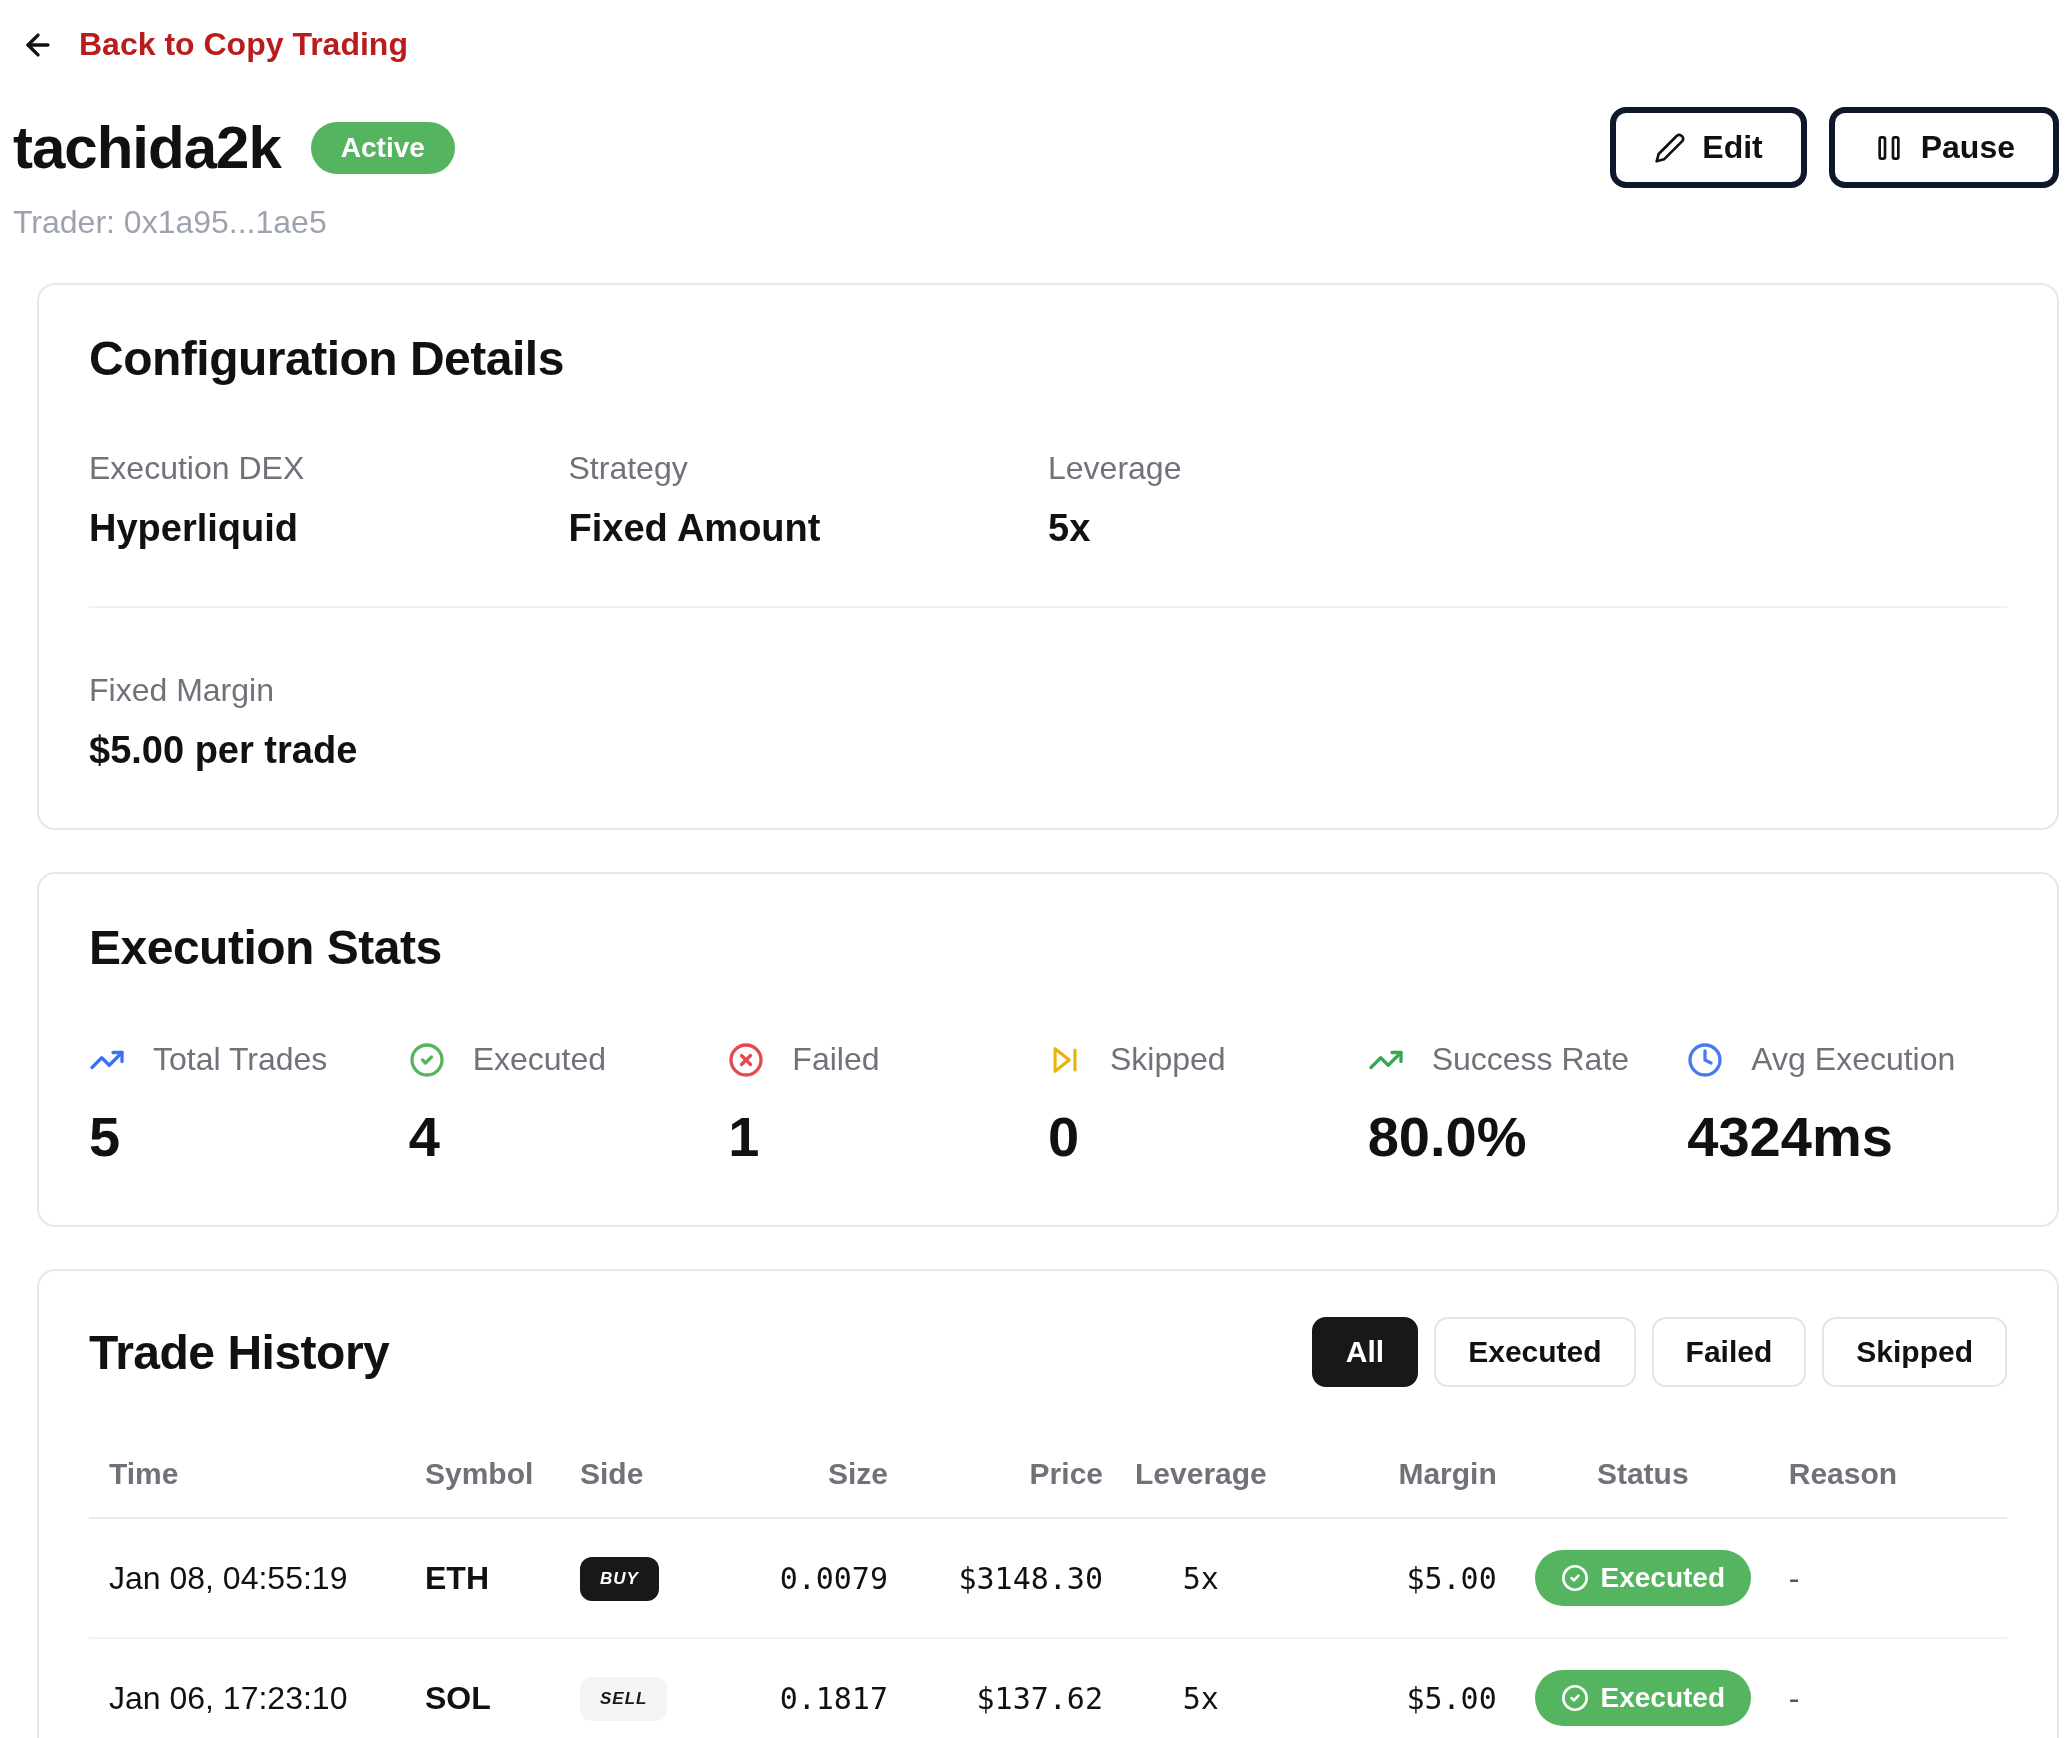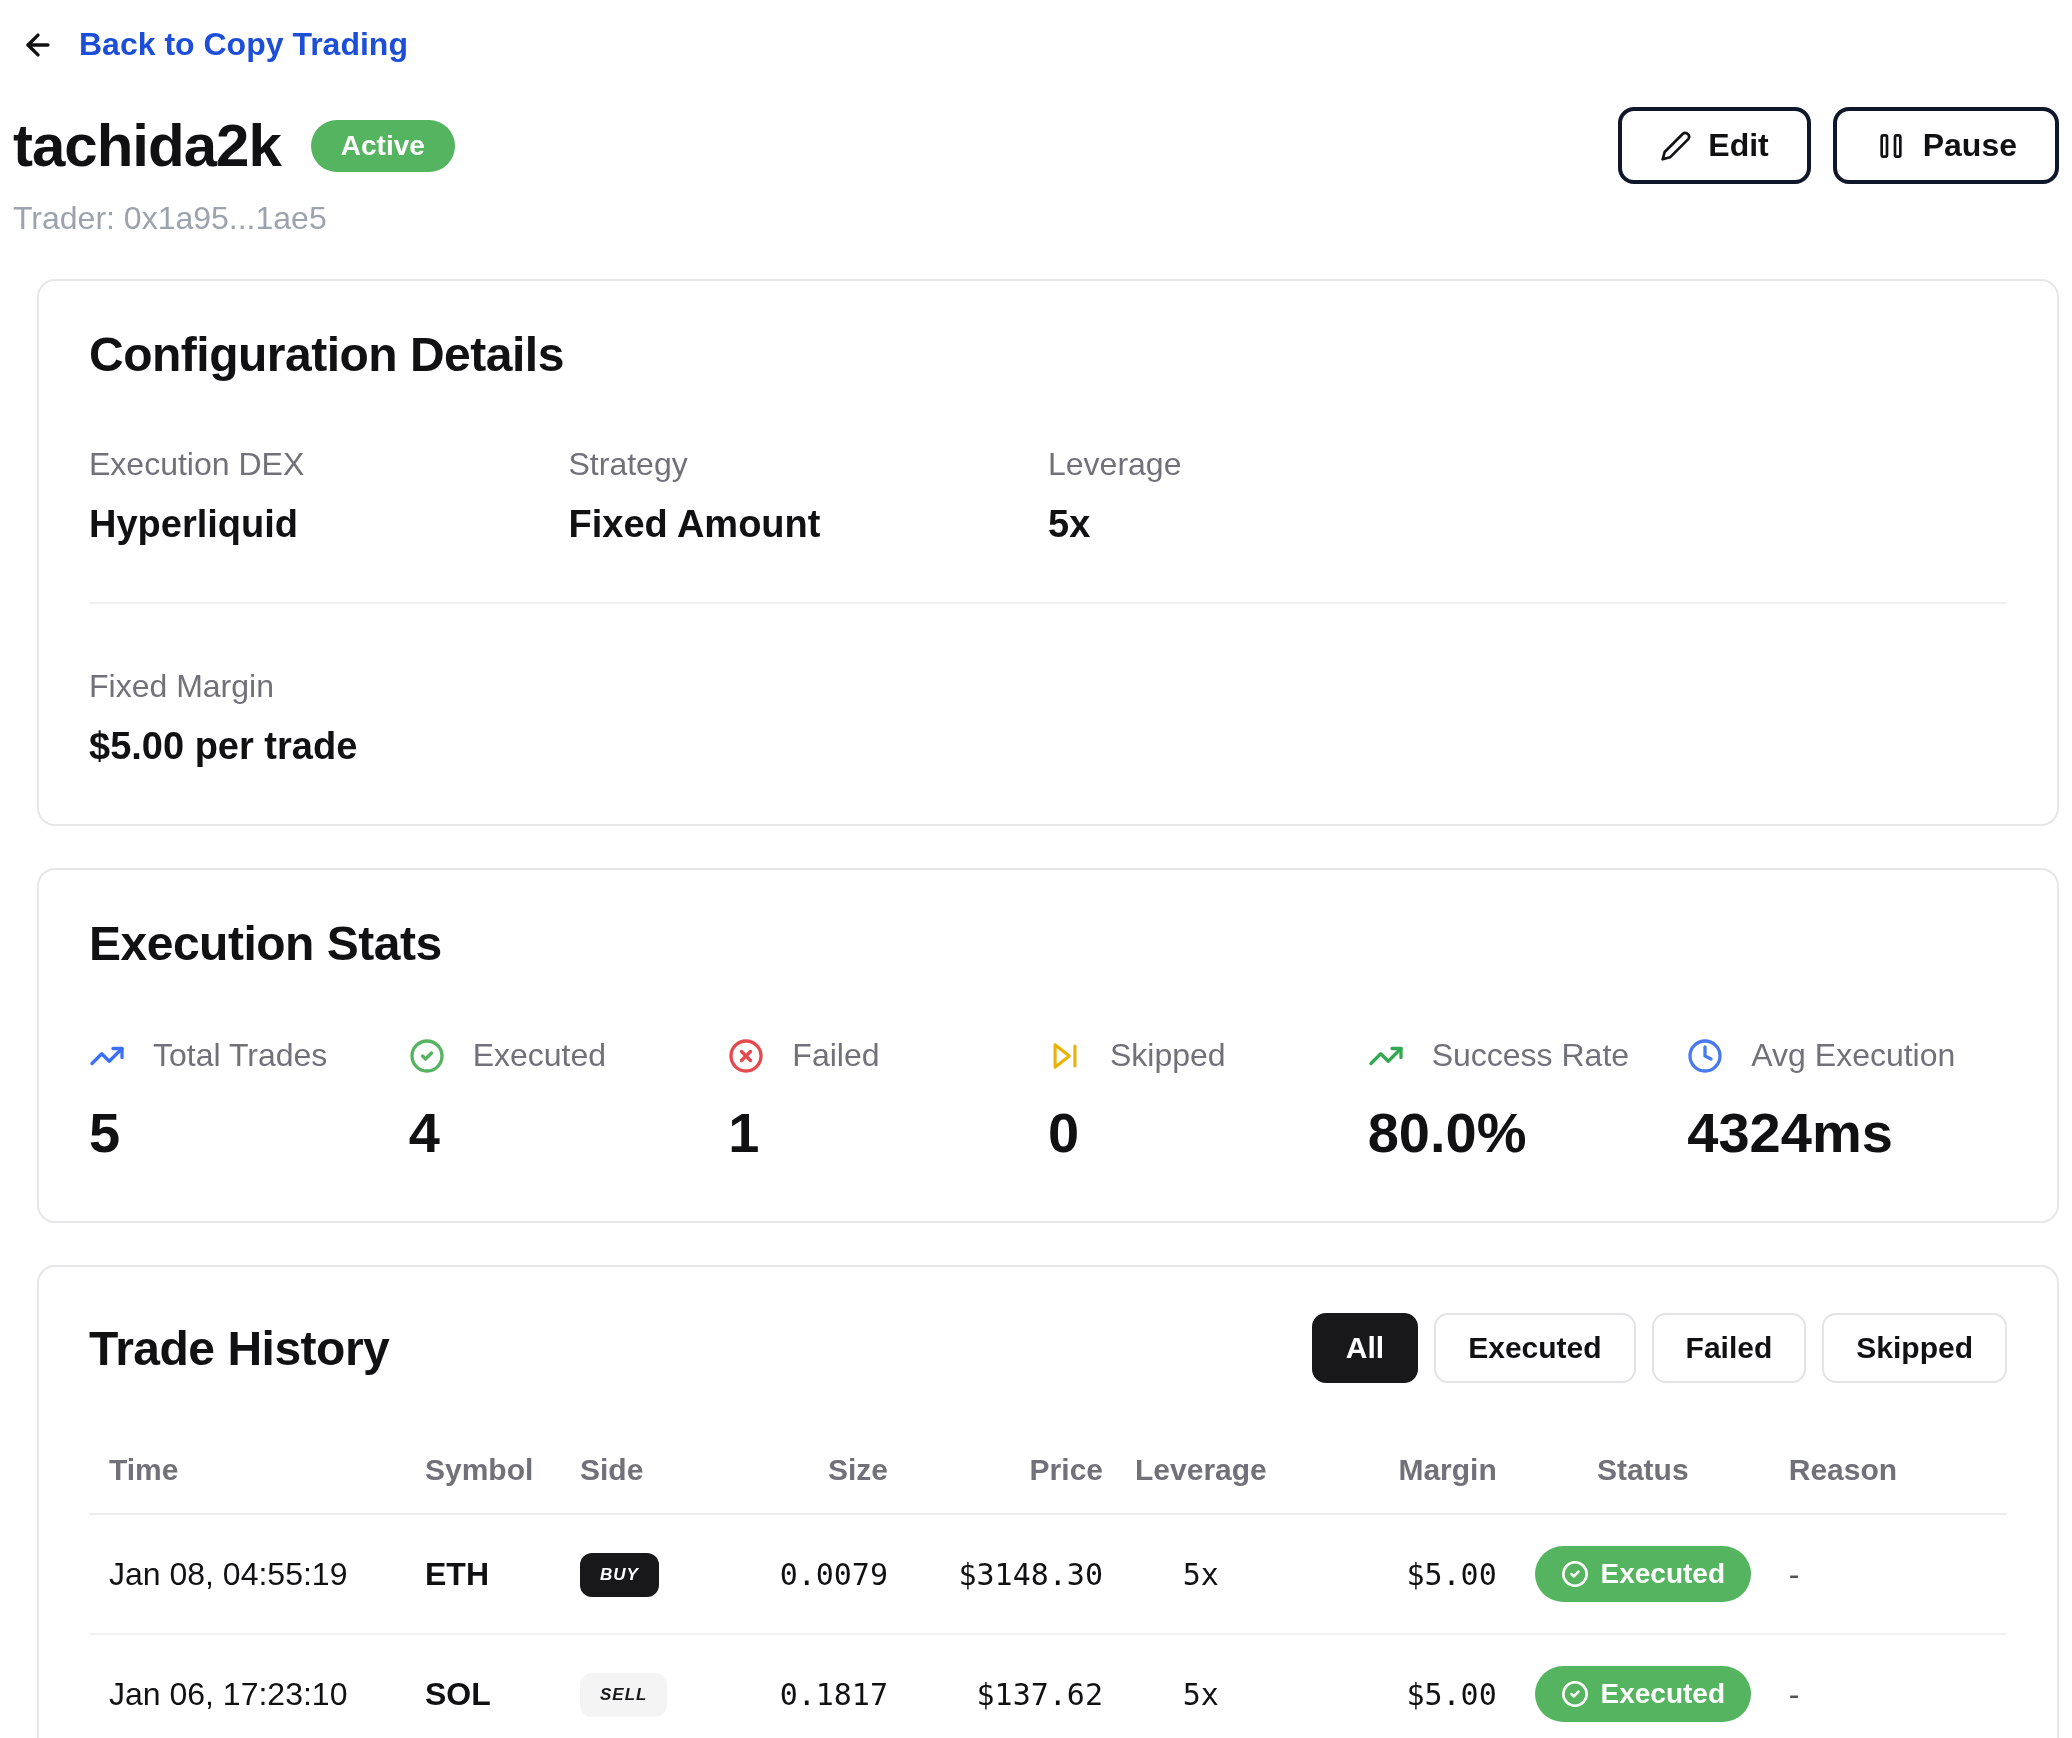--- a/index.html
+++ b/index.html
@@ -2,31 +2,31 @@
 <html style="--green: #55b45f;"><head>
 <meta charset="utf-8">
 <style>
   * { margin:0; padding:0; box-sizing:border-box; }
   html,body { width:2072px; height:1738px; overflow:hidden; background:#ffffff;
     font-family:"Liberation Sans", sans-serif; color:#111113; }
   .page { padding:22px 13px 0 13px; }
 
   
   .back { display:flex; align-items:center; gap:24px; font-size:32px; font-weight:700;
-    color:#1d4ed8; cursor:pointer; width:max-content; padding:4px 14px 4px 8px; }
+    color:#b91c1c; cursor:pointer; width:max-content; padding:4px 14px 4px 8px; }
   .icon { display:inline-flex; align-items:center; justify-content:center; }
   .icon svg { display:block; }
 
   .title-row { display:flex; align-items:center; gap:30px; margin-top:40px; }
   h1 { font-size:60px; font-weight:800; letter-spacing:-1px; }
   .badge-active { background:var(--green); color:#fff; font-size:28px; font-weight:700;
     padding:10px 30px; border-radius:999px; }
   .actions { margin-left:auto; display:flex; gap:22px; }
   .btn { display:flex; align-items:center; gap:16px; background:#fff;
-    border:4px solid #0f172a; border-radius:16px; padding:16px 38px;
+    border:6px solid #0f172a; border-radius:16px; padding:16px 38px;
     font-size:32px; font-weight:600; color:#111113; font-family:inherit; cursor:pointer; }
   .trader { margin-top:16px; color:#9ca3af; font-size:32px; }
 
   
   .card { border:2px solid #e7e7ea; border-radius:18px; background:#fff;
     margin-top:42px; padding:46px 50px 56px 50px;margin-left:24px; }
   .card h2 { font-size:48px; font-weight:800; letter-spacing:-0.5px; }
 
   
   .config-grid { display:grid; grid-template-columns:repeat(4,1fr); margin-top:64px; }

